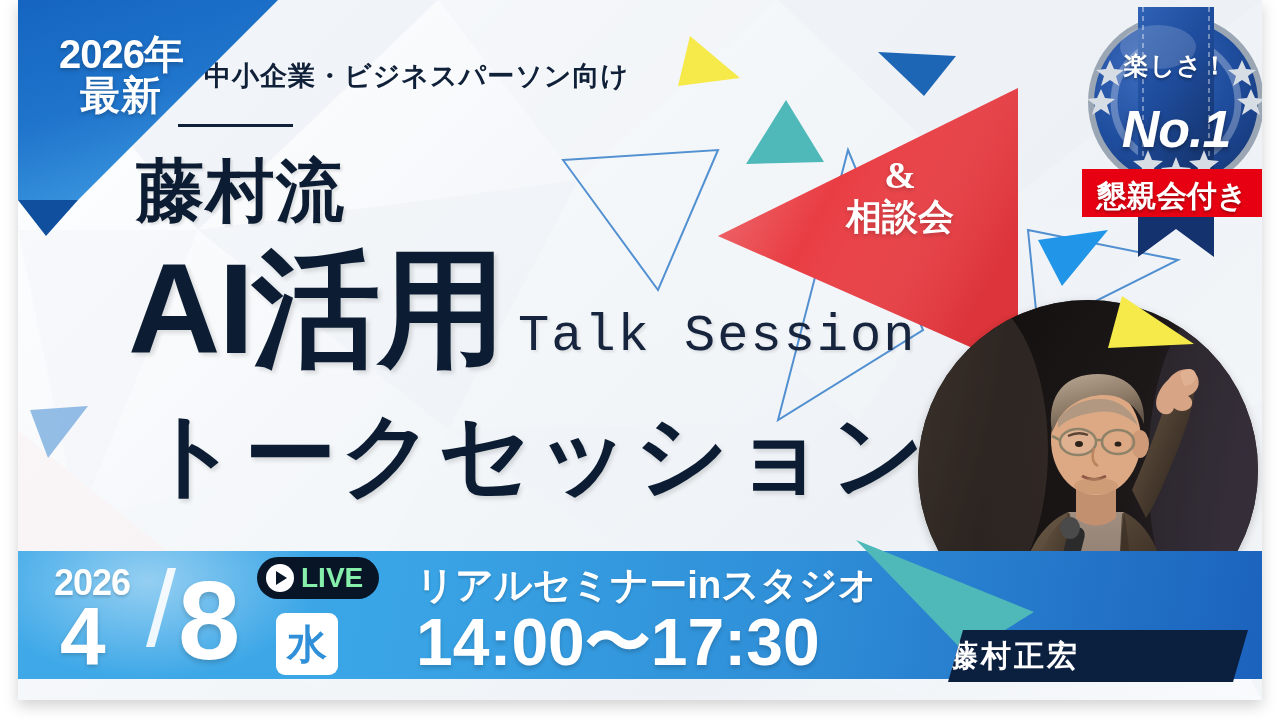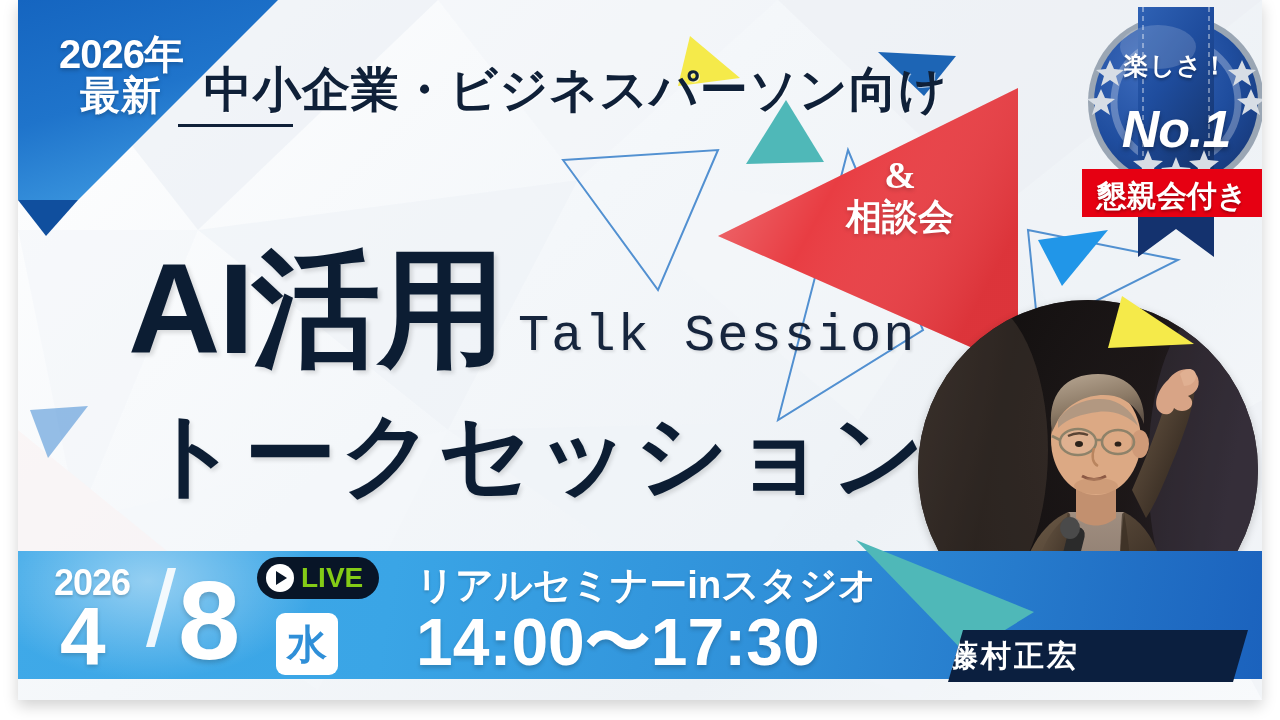--- a/index.html
+++ b/index.html
@@ -48,21 +48,21 @@
     text-shadow:0 2px 4px rgba(0,0,0,.25);
     z-index:3;
   }
   .corner-ribbon .label .l1 { font-size:40px; letter-spacing:-1px; display:block;}
   .corner-ribbon .label .l2 { font-size:40px; letter-spacing:1px; display:block;}
 
   
   .subtitle {
     position:absolute;
     left:186px; top:58px;
-    font-size:48px;
+    font-size:27px;
     font-weight:bold;
     color:#0f2038;
     letter-spacing:1px;
     z-index:5;
     text-shadow:1px 1px 0 rgba(255,255,255,.6);
   }
   .sub-rule {
     position:absolute;
     left:160px; top:124px;
     width:115px; height:3px;
@@ -254,21 +254,21 @@
     background:#ffffff;
     display:flex; align-items:center; justify-content:center;
   }
   .live-pill .play::after {
     content:""; width:0;height:0;
     border-left:11px solid #081527;
     border-top:7px solid transparent;
     border-bottom:7px solid transparent;
     margin-left:3px;
   }
-  .live-pill .lbl { color:#84cc16; font-size:28px; font-weight:bold; letter-spacing:0px; }
+  .live-pill .lbl { color:#86efac; font-size:28px; font-weight:bold; letter-spacing:0px; }
   .venue {
     position:absolute; left:398px; top:9px;
     color:#fff; font-size:38px; font-weight:bold; letter-spacing:0px;
     text-shadow:0 2px 3px rgba(0,0,0,.18);
   }
   .times {
     position:absolute; left:398px; top:58px;
     color:#fff; font-size:66px; font-weight:bold; line-height:1;
     letter-spacing:0px;
     text-shadow:0 3px 4px rgba(0,0,0,.18);
@@ -339,20 +339,21 @@
       </svg>
       <div class="label">
         <span class="l1">2026年</span>
         <span class="l2">最新</span>
       </div>
     </div>
 
     <div class="subtitle">中小企業・ビジネスパーソン向け</div>
     <div class="sub-rule"></div>
 
+    <div class="kicker">藤村流</div>
     <div class="headline">
       <span class="big">AI活用</span>
       <span class="talk">Talk Session</span>
     </div>
     <div class="headline-jp">トークセッション</div>
 
     <div class="red-tri">
       <svg style="position:absolute;left:0;top:0;width:340px;height:290px;" viewBox="0 0 340 290">
         <polygon points="300,0 300,280 0,148" fill="#e8393f"></polygon>
         <polygon points="300,0 300,280 0,148" fill="url(#redglow)"></polygon>

